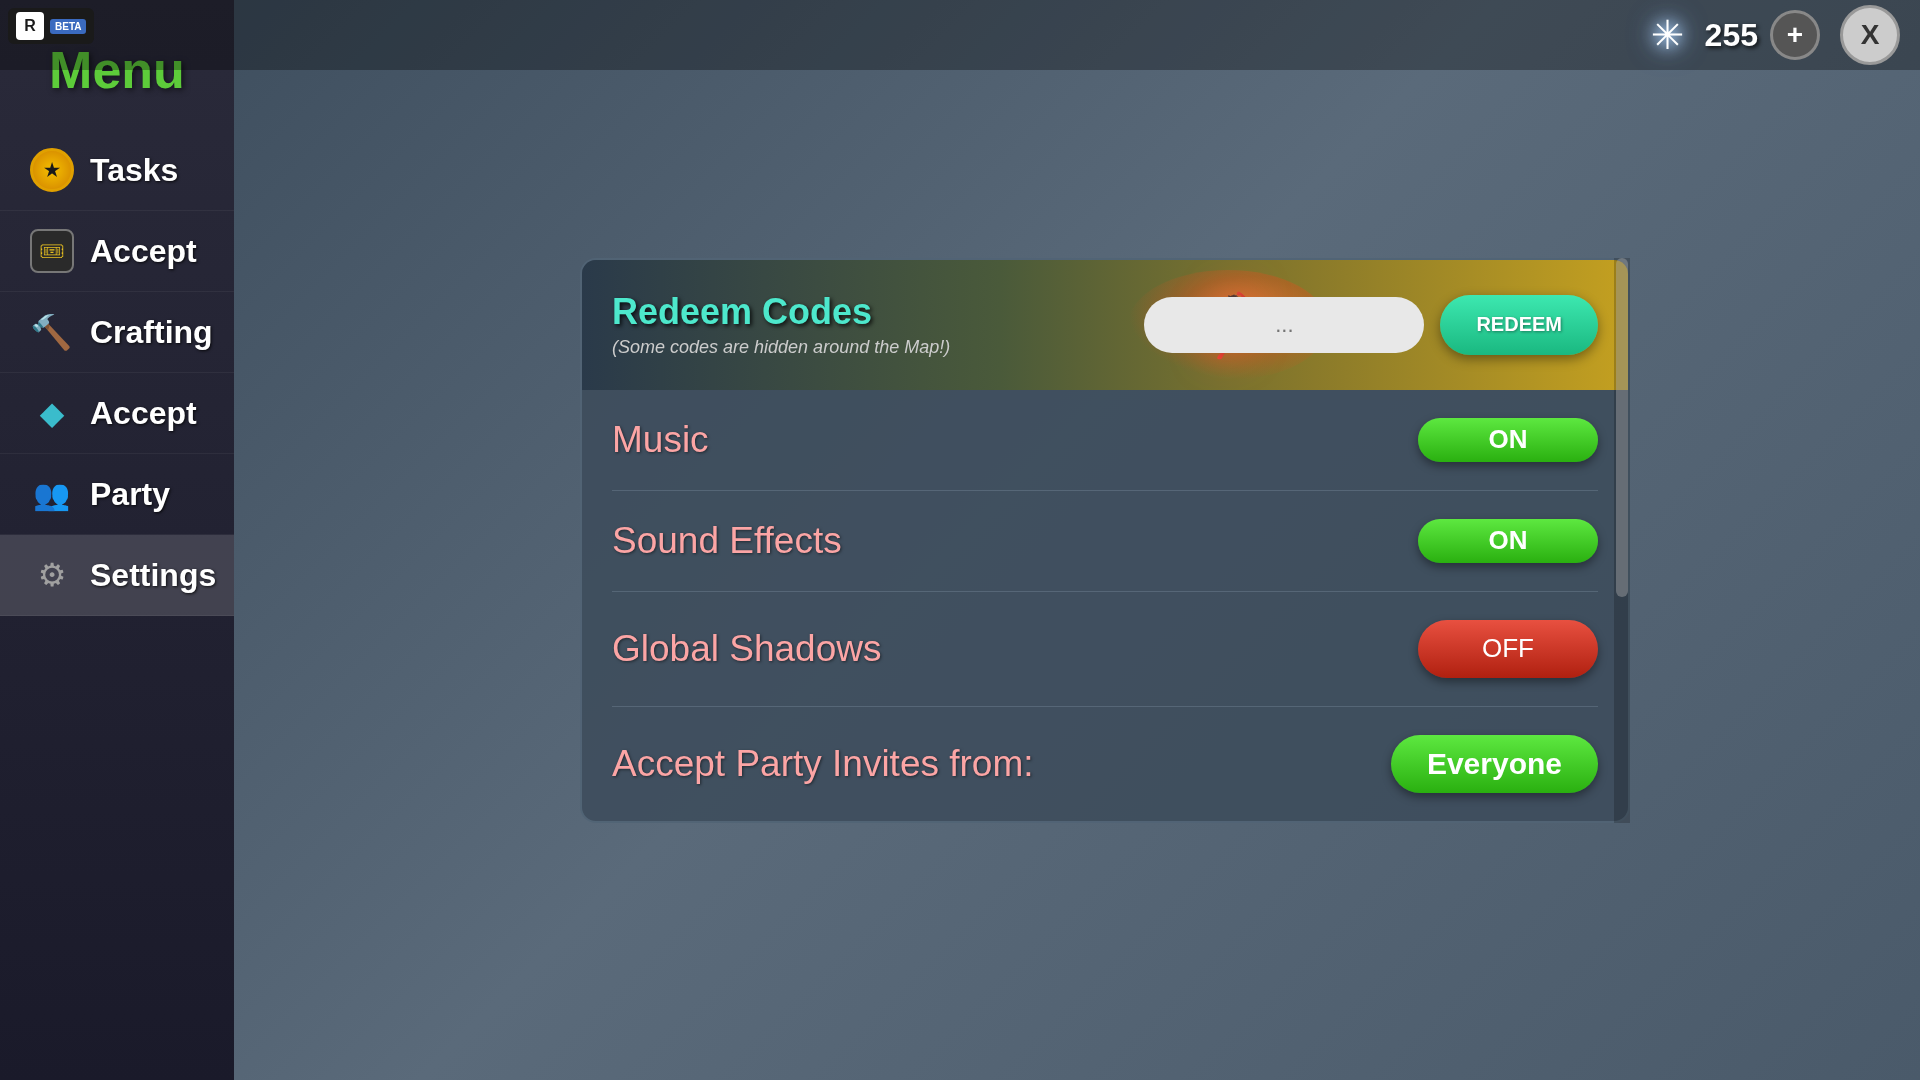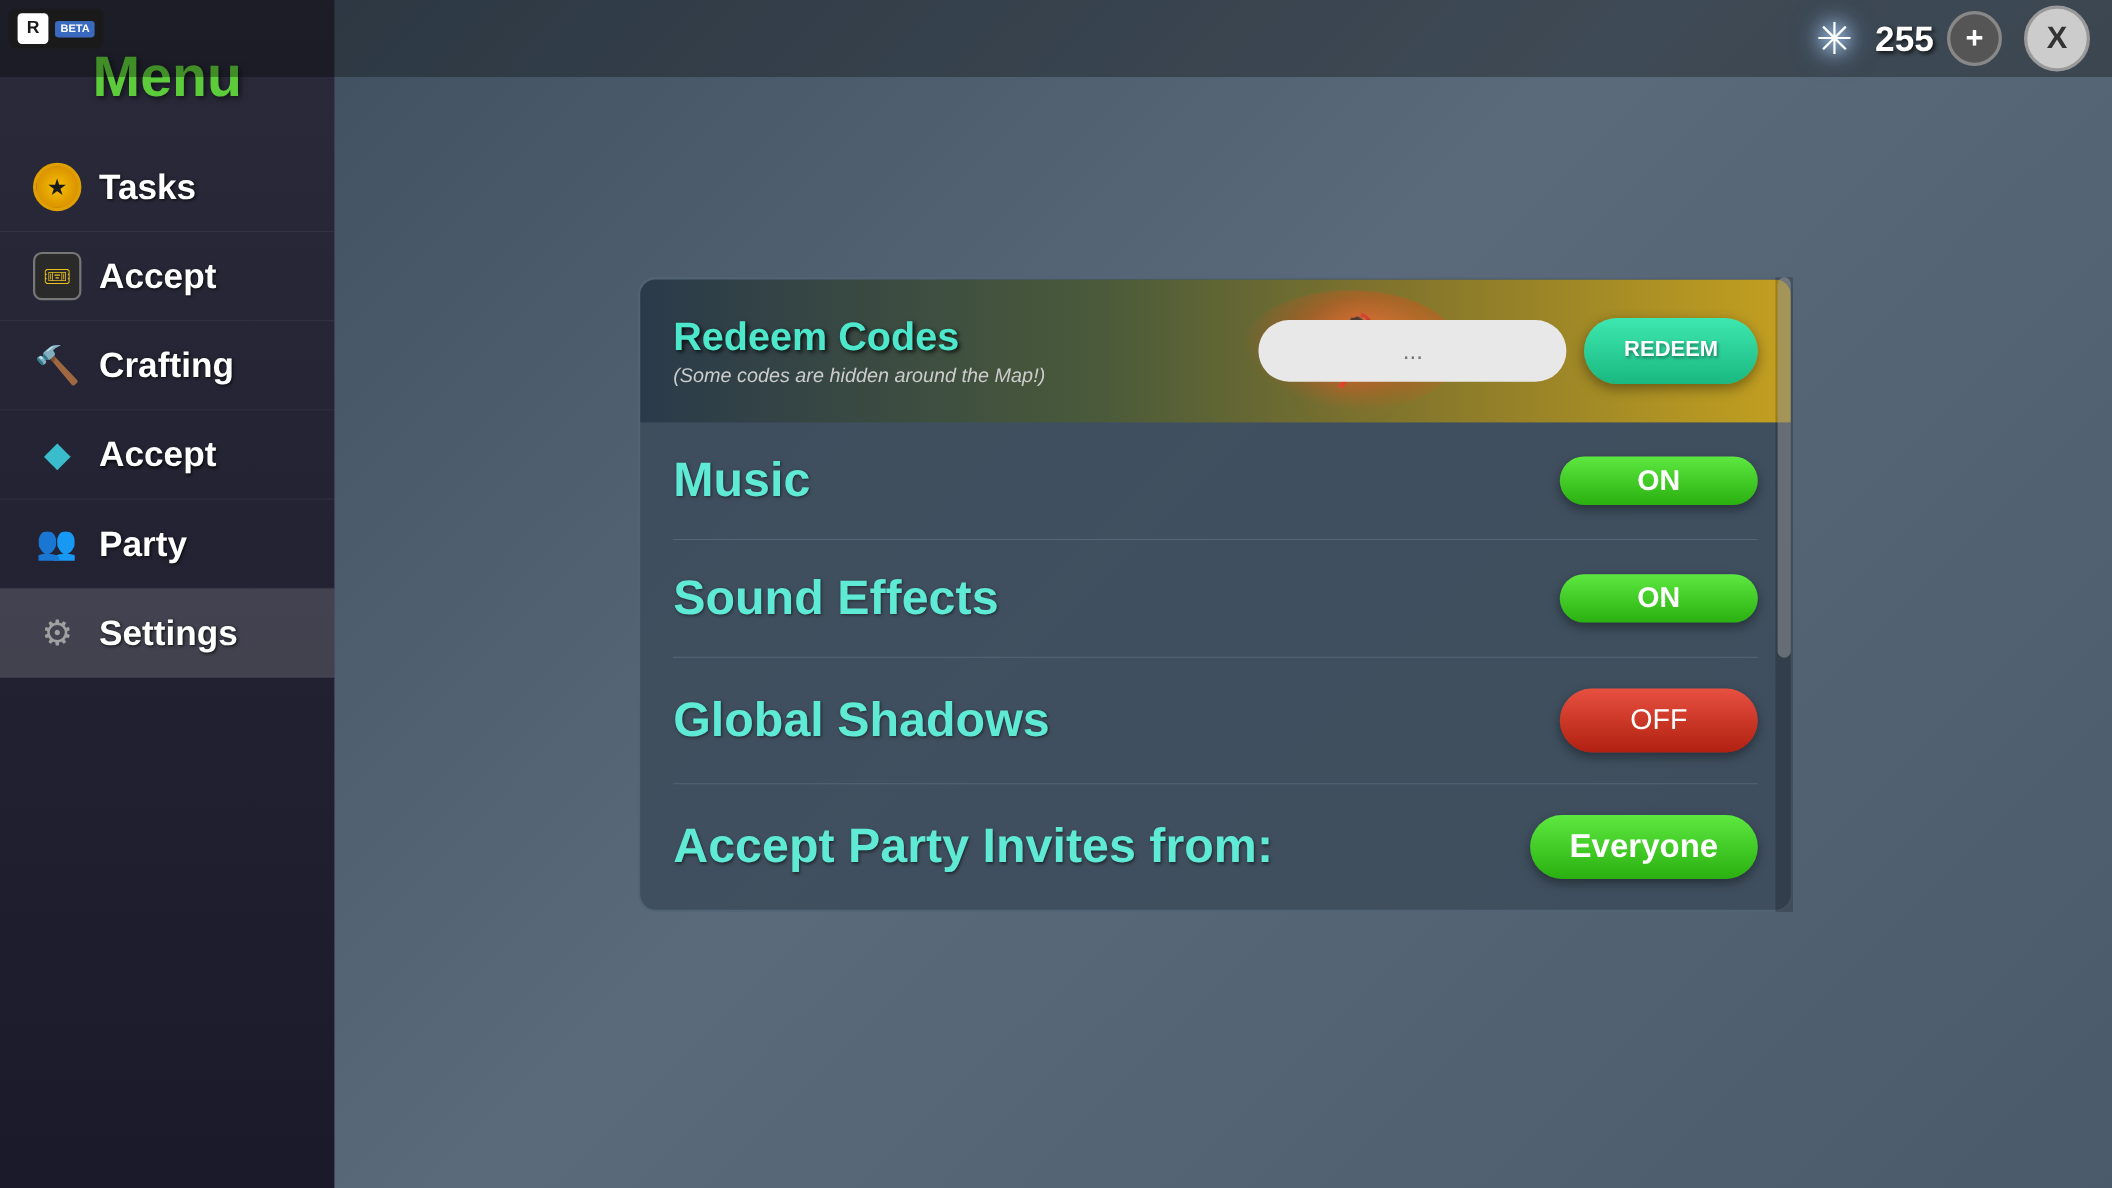--- a/index.html
+++ b/index.html
@@ -127,21 +127,21 @@
       font-size: 28px;
       font-weight: 900;
       margin-left: 8px;
     }
 
     
     .sidebar {
       position: absolute;
       left: 0;
       top: 0;
-      width: 304px;
+      width: 234px;
       height: 100%;
       background: linear-gradient(180deg, #2a2a3a 0%, #1a1a2a 100%);
       z-index: 5;
       display: flex;
       flex-direction: column;
       padding-top: 20px;
     }
 
     .menu-title {
       text-align: center;
@@ -299,23 +299,23 @@
       justify-content: space-between;
       padding: 28px 0;
       border-bottom: 1px solid rgba(150,170,190,0.25);
     }
 
     .settings-row:last-child {
       border-bottom: none;
     }
 
     .settings-label {
-      font-size: 44px;
-      font-weight: 700;
-      color: #5eead4;
+      font-size: 37px;
+      font-weight: 400;
+      color: #fca5a5;
       text-shadow: 1px 1px 3px rgba(0,0,0,0.5);
     }
 
     .toggle-on {
       height: 44px;
       padding: 0 36px;
       background: linear-gradient(180deg, #5de840 0%, #2ab010 100%);
       border: none;
       border-radius: 30px;
       font-size: 26px;

